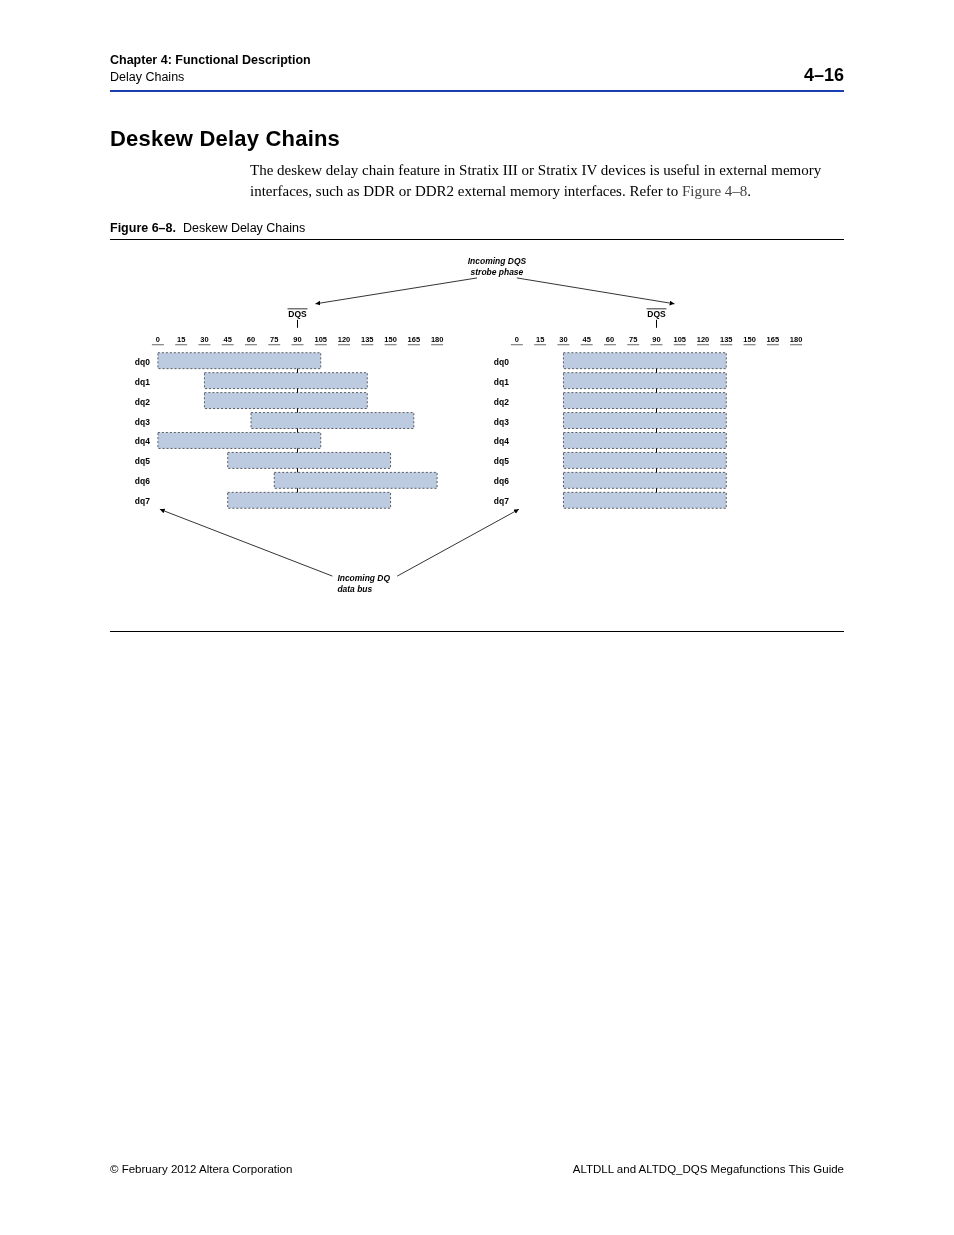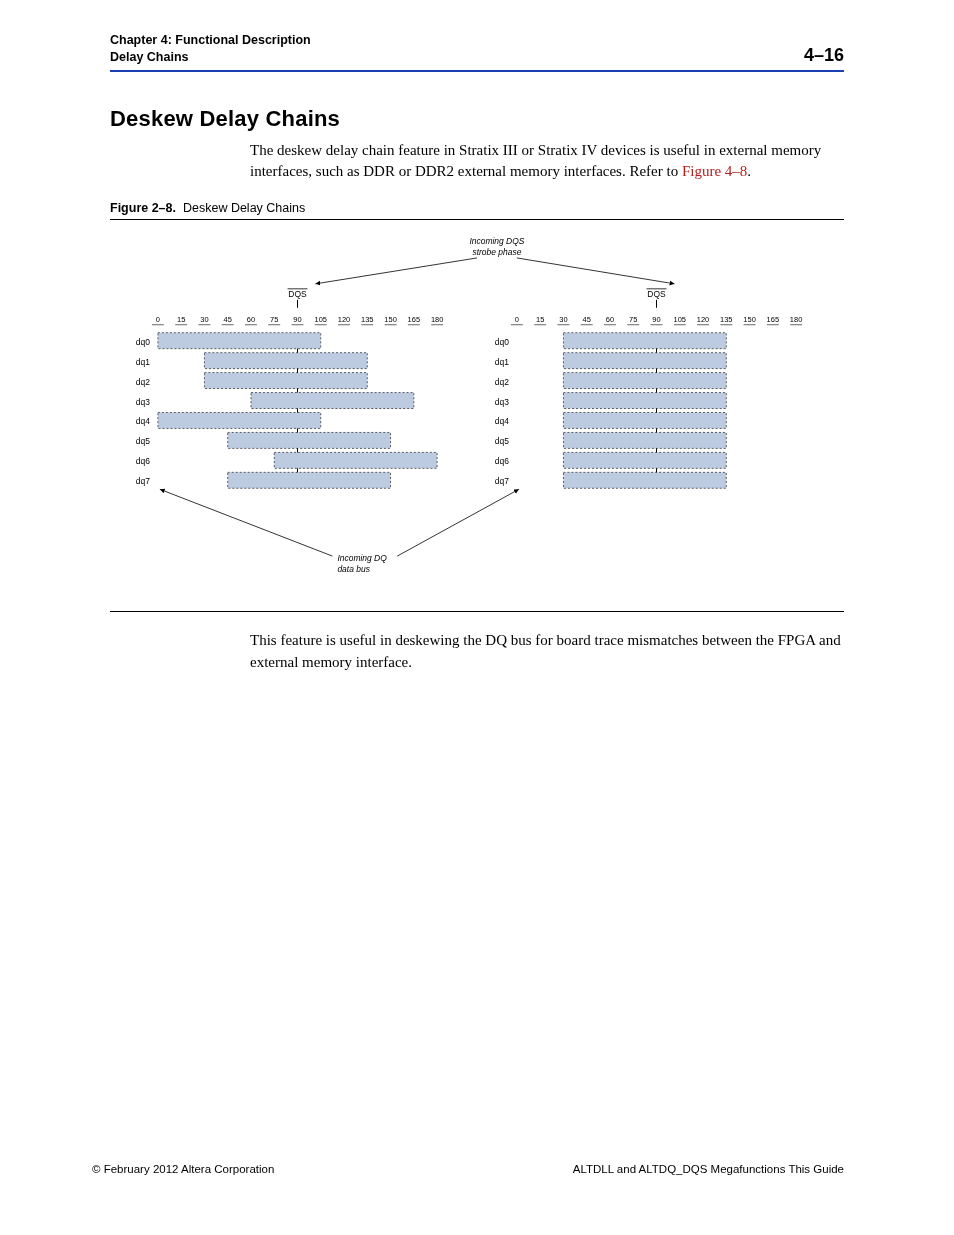--- a/index.html
+++ b/index.html
@@ -6,67 +6,68 @@
   html, body {
     margin: 0; padding: 0;
     font-family: Georgia, 'Times New Roman', serif;
     color: #000;
     background: #fff;
     width: 954px;
   }
   .page {
     width: 954px;
     height: 1235px;
-    padding: 32px 110px 90px 110px;
+    padding: 52px 110px 90px 110px;
     position: relative;
   }
   .header-row {
     display: flex;
     justify-content: space-between;
     align-items: flex-end;
     font-family: Arial, Helvetica, sans-serif;
   }
   .hdr-left { font-size: 12.5px; line-height: 1.35; }
   .hdr-title { font-weight: 700; }
-  .hdr-sub { font-weight: 700; }
+  .hdr-sub { font-weight: 400; }
   .hdr-page { font-size: 18px; font-weight: 700; }
   .rule-blue {
     height: 2px; background: #1a3fb0; margin-top: 4px;
   }
   h2.section {
     font-family: Arial, Helvetica, sans-serif;
     font-weight: 800;
     font-size: 22px;
     margin: 34px 0 6px 0;
     letter-spacing: 0.2px;
   }
   .body-indent { margin-left: 140px; }
   p.body {
     font-size: 15px;
     line-height: 1.44;
     margin: 8px 0 10px 0;
   }
-  .xref { color: #b91c1c; }
+  .xref { color: #404040; }
   .fig-cap {
     font-family: Arial, Helvetica, sans-serif;
     font-size: 12.5px;
     margin: 18px 0 4px 0;
   }
   .fig-cap b { font-weight: 700; }
   .fig-box {
     border-top: 1px solid #000;
     border-bottom: 1px solid #000;
     width: 100%;
     padding: 12px 8px 10px 8px;
     font-family: Arial, Helvetica, sans-serif;
+    font-weight: bold;
   }
   .fig-svg { display: block; width: 100%; }
   .footer {
     position: absolute;
-    bottom: 60px; left: 92px; right: 110px;
+    bottom: 60px; left: 110px; right: 110px;
     display: flex; justify-content: space-between;
     font-family: Arial, Helvetica, sans-serif;
     font-size: 11.5px;
   }
   .bar-fill { fill: #bccbe0; stroke: none; }
   .bar-dash { fill: none; stroke: #000; stroke-width: 0.6; stroke-dasharray: 2 2; }
   .dqs-line { stroke: #000; stroke-width: 1; }
   .axis-txt { font-size: 7.5px; font-family: Arial, Helvetica, sans-serif; }
   .lbl-txt  { font-size: 8.5px; font-family: Arial, Helvetica, sans-serif; }
   .ital     { font-style: italic; }
@@ -87,21 +88,21 @@
 
   <h2 class="section">Deskew Delay Chains</h2>
 
   <div class="body-indent">
     <p class="body">
       <span>The deskew delay chain feature in Stratix III or Stratix IV devices is useful in external memory interfaces, such as DDR or DDR2 external memory interfaces. Refer to </span><span class="xref">Figure 4–8</span><span>.</span>
     </p>
   </div>
 
   <div class="fig-cap">
-    <b>Figure 2–8.</b>&nbsp; <span>Deskew Delay Chains</span>
+    <b>Figure 6–8.</b>&nbsp; <span>Deskew Delay Chains</span>
   </div>
 
   <div class="fig-box">
     <svg class="fig-svg" viewBox="0 0 720 370">
       <defs>
         <marker id="ah" markerWidth="8" markerHeight="8" refX="6" refY="3" orient="auto">
           <path d="M0,0 L6,3 L0,6 Z" fill="#000"></path>
         </marker>
       </defs>
 
@@ -226,20 +227,19 @@
 
       <text class="lbl-txt ital" x="220" y="330" text-anchor="start">Incoming DQ</text>
       <text class="lbl-txt ital" x="220" y="341" text-anchor="start">data bus</text>
 
       <line class="arrw" x1="215" y1="325" x2="42" y2="258" marker-end="url(#ah)"></line>
       <line class="arrw" x1="280" y1="325" x2="402" y2="258" marker-end="url(#ah)"></line>
     </svg>
   </div>
 
   <div class="body-indent" style="margin-top:18px;">
-    <p class="body">This feature is useful in deskewing the DQ bus for board trace mismatches between the FPGA and external memory interface.</p>
   </div>
 
   <div class="footer">
     <div>© February 2012   Altera Corporation</div>
     <div>ALTDLL and ALTDQ_DQS Megafunctions This Guide</div>
   </div>
 </div>
 
 </body></html>

